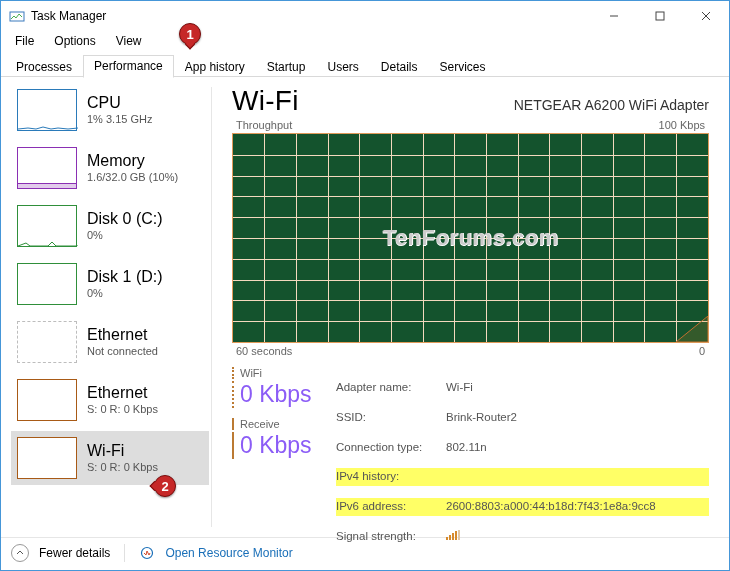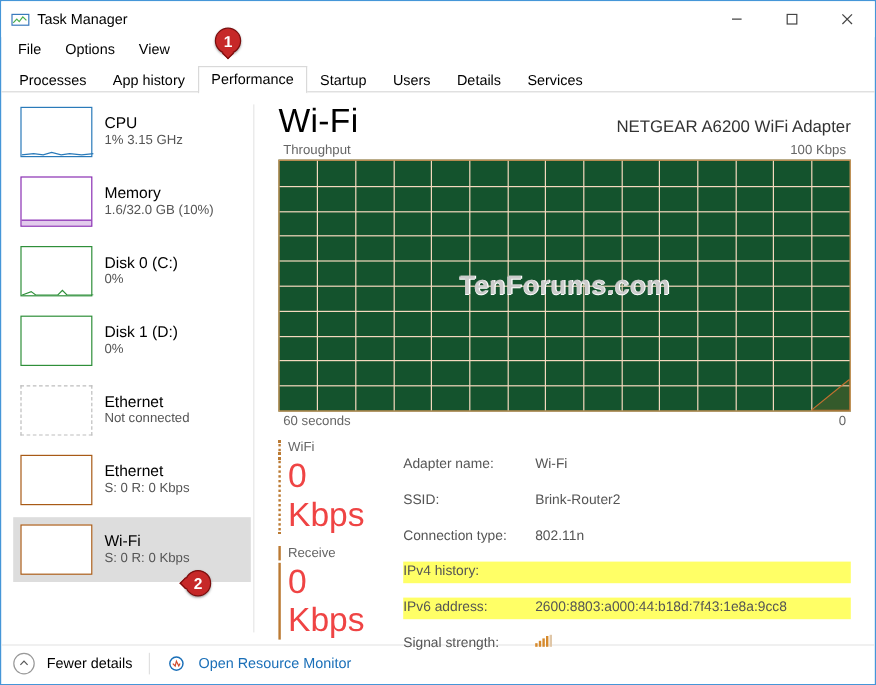--- a/index.html
+++ b/index.html
@@ -96,21 +96,21 @@
   }
   .mini-graph {
     width: 60px; height: 42px;
     border: 1px solid;
     position: relative;
     flex-shrink: 0;
     background: #fff;
   }
   .mini-graph.dashed { border-style: dashed; }
   .side-text { line-height: 1.25; }
-  .side-title { font-size: 13px; }
+  .side-title { font-size: 16px; }
   .side-sub { font-size: 11px; color: #555; }
   
   .divider {
     width: 1px;
     background: #e6e6e6;
     margin: 10px 0;
   }
   .detail {
     flex: 1;
     padding: 8px 20px 8px 20px;
@@ -151,21 +151,21 @@
     letter-spacing: 0.5px;
     text-shadow: 0 1px 0 #fff, 1px 0 0 #fff;
   }
   .stats {
     display: flex;
     gap: 14px;
     margin-top: 10px;
   }
   .rate-col { width: 90px; }
   .rate-label { font-size: 11px; color: #666; border-left: 2px dotted #bb7a33; padding-left: 6px; margin-bottom: 2px;}
-  .rate-val { font-size: 28px; color: #ef4444; border-left: 2px dotted #bb7a33; padding-left: 6px; margin-bottom: 10px;}
+  .rate-val { font-size: 23px; color: #8b5cf6; border-left: 2px dotted #bb7a33; padding-left: 6px; margin-bottom: 10px;}
   .info-table { font-size: 11.5px; color: #555; line-height: 1.55; flex:1; }
   .info-row { display: flex; margin-top: 12px; }
   .info-key { width: 110px; }
   .info-val { flex:1; }
   .hl { background: #ffff66; }
   .signal {
     display: inline-flex; gap: 1px; align-items: flex-end; height: 10px;
   }
   .signal span { width: 2px; background: #d68a2d; }
   
@@ -262,22 +262,22 @@
 </div>
 
 <div class="menubar">
   <div class="menu-item">File</div>
   <div class="menu-item">Options</div>
   <div class="menu-item">View</div>
 </div>
 
 <div class="tabs">
   <div class="tab">Processes</div>
+  <div class="tab active">Performance</div>
   <div class="tab">App history</div>
-  <div class="tab active">Performance</div>
   <div class="tab">Startup</div>
   <div class="tab">Users</div>
   <div class="tab">Details</div>
   <div class="tab">Services</div>
 </div>
 
 <div class="main">
   <div class="sidebar">
     <div class="side-item">
       <div class="mini-graph" style="border-color:#2a7ab9">

